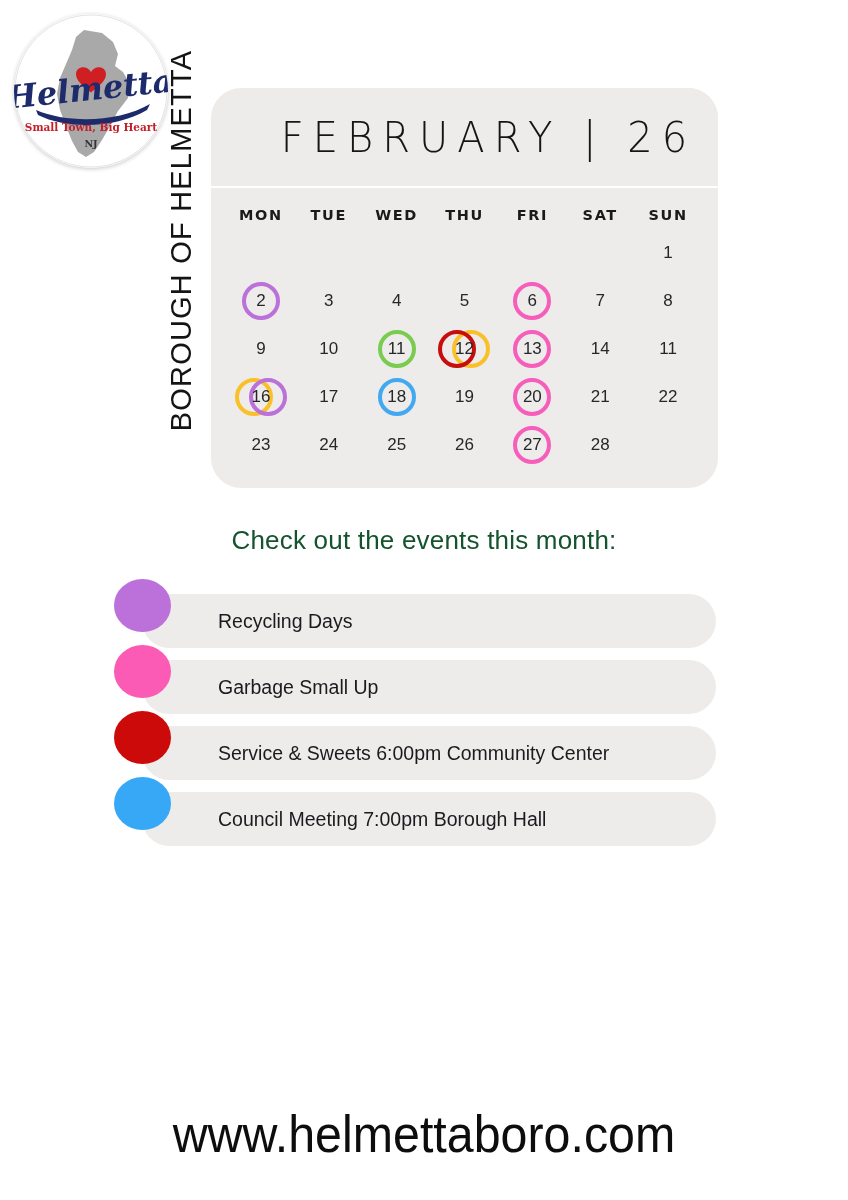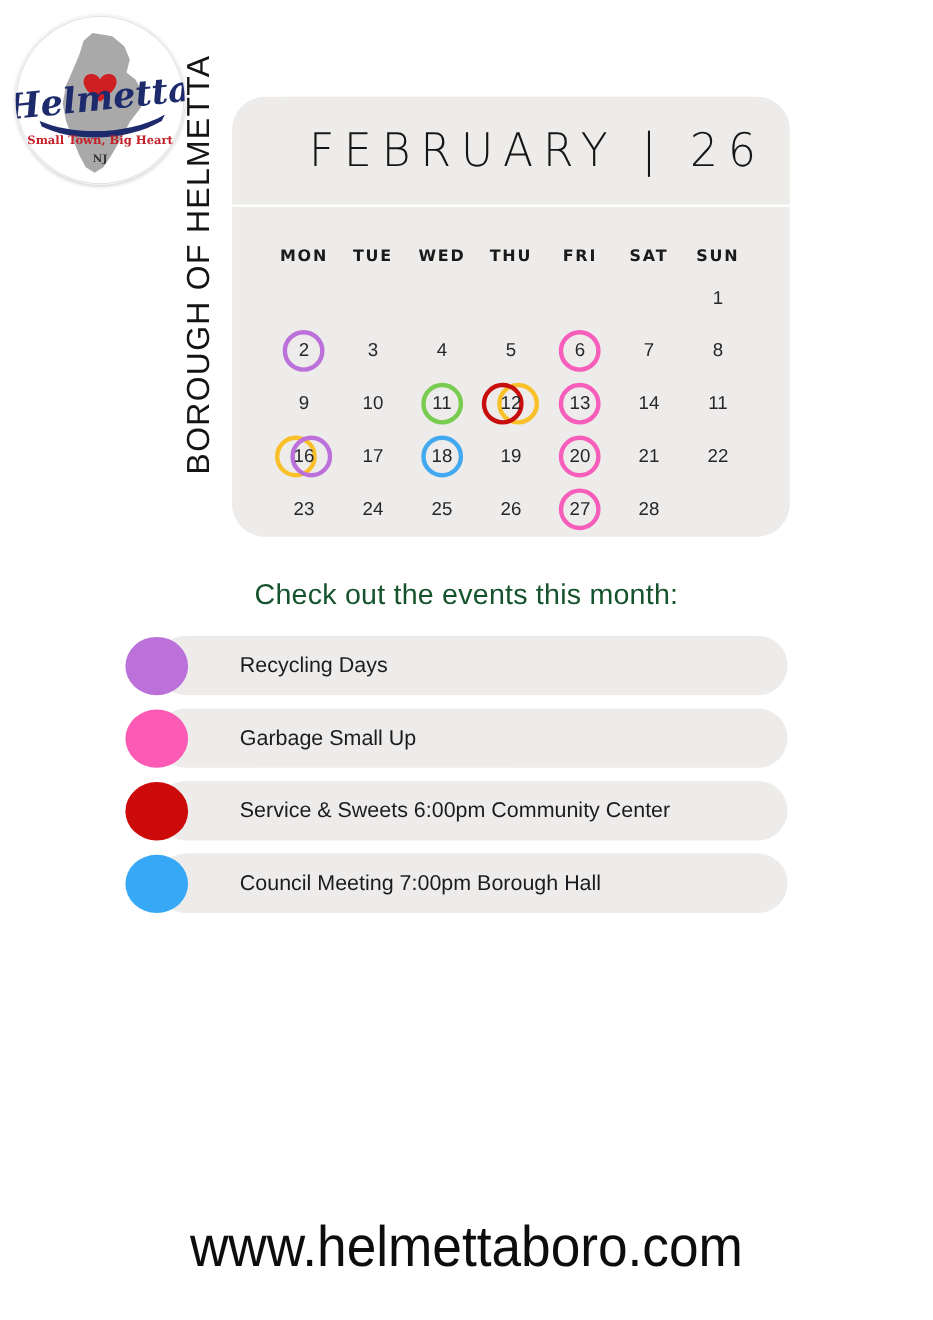--- a/index.html
+++ b/index.html
@@ -78,21 +78,21 @@
     font-weight: 300;
     color: #151515;
     font-family: "DejaVu Sans", sans-serif;
     transform: scaleY(1.05);
   }
   #cal-divider {
     height: 2px;
     background: #ffffff;
   }
   #cal-body {
-    padding: 18px;
+    padding: 0;
   }
   .cal-grid {
     display: grid;
     grid-template-columns: repeat(7, 1fr);
     padding: 0 16px;
   }
   .dow {
     text-align: center;
     font-size: 14.5px;
     font-weight: 700;
@@ -153,21 +153,21 @@
     width: 602px;
   }
   .legend-row {
     position: relative;
     height: 54px;
     margin-bottom: 12px;
   }
   .legend-pill {
     position: absolute;
     left: 28px;
-    top: 0;
+    top: 16px;
     right: 0;
     height: 54px;
     background: #edecea;
     border-radius: 27px;
     display: flex;
     align-items: center;
   }
   .legend-label {
     margin-left: 76px;
     font-size: 19.5px;

